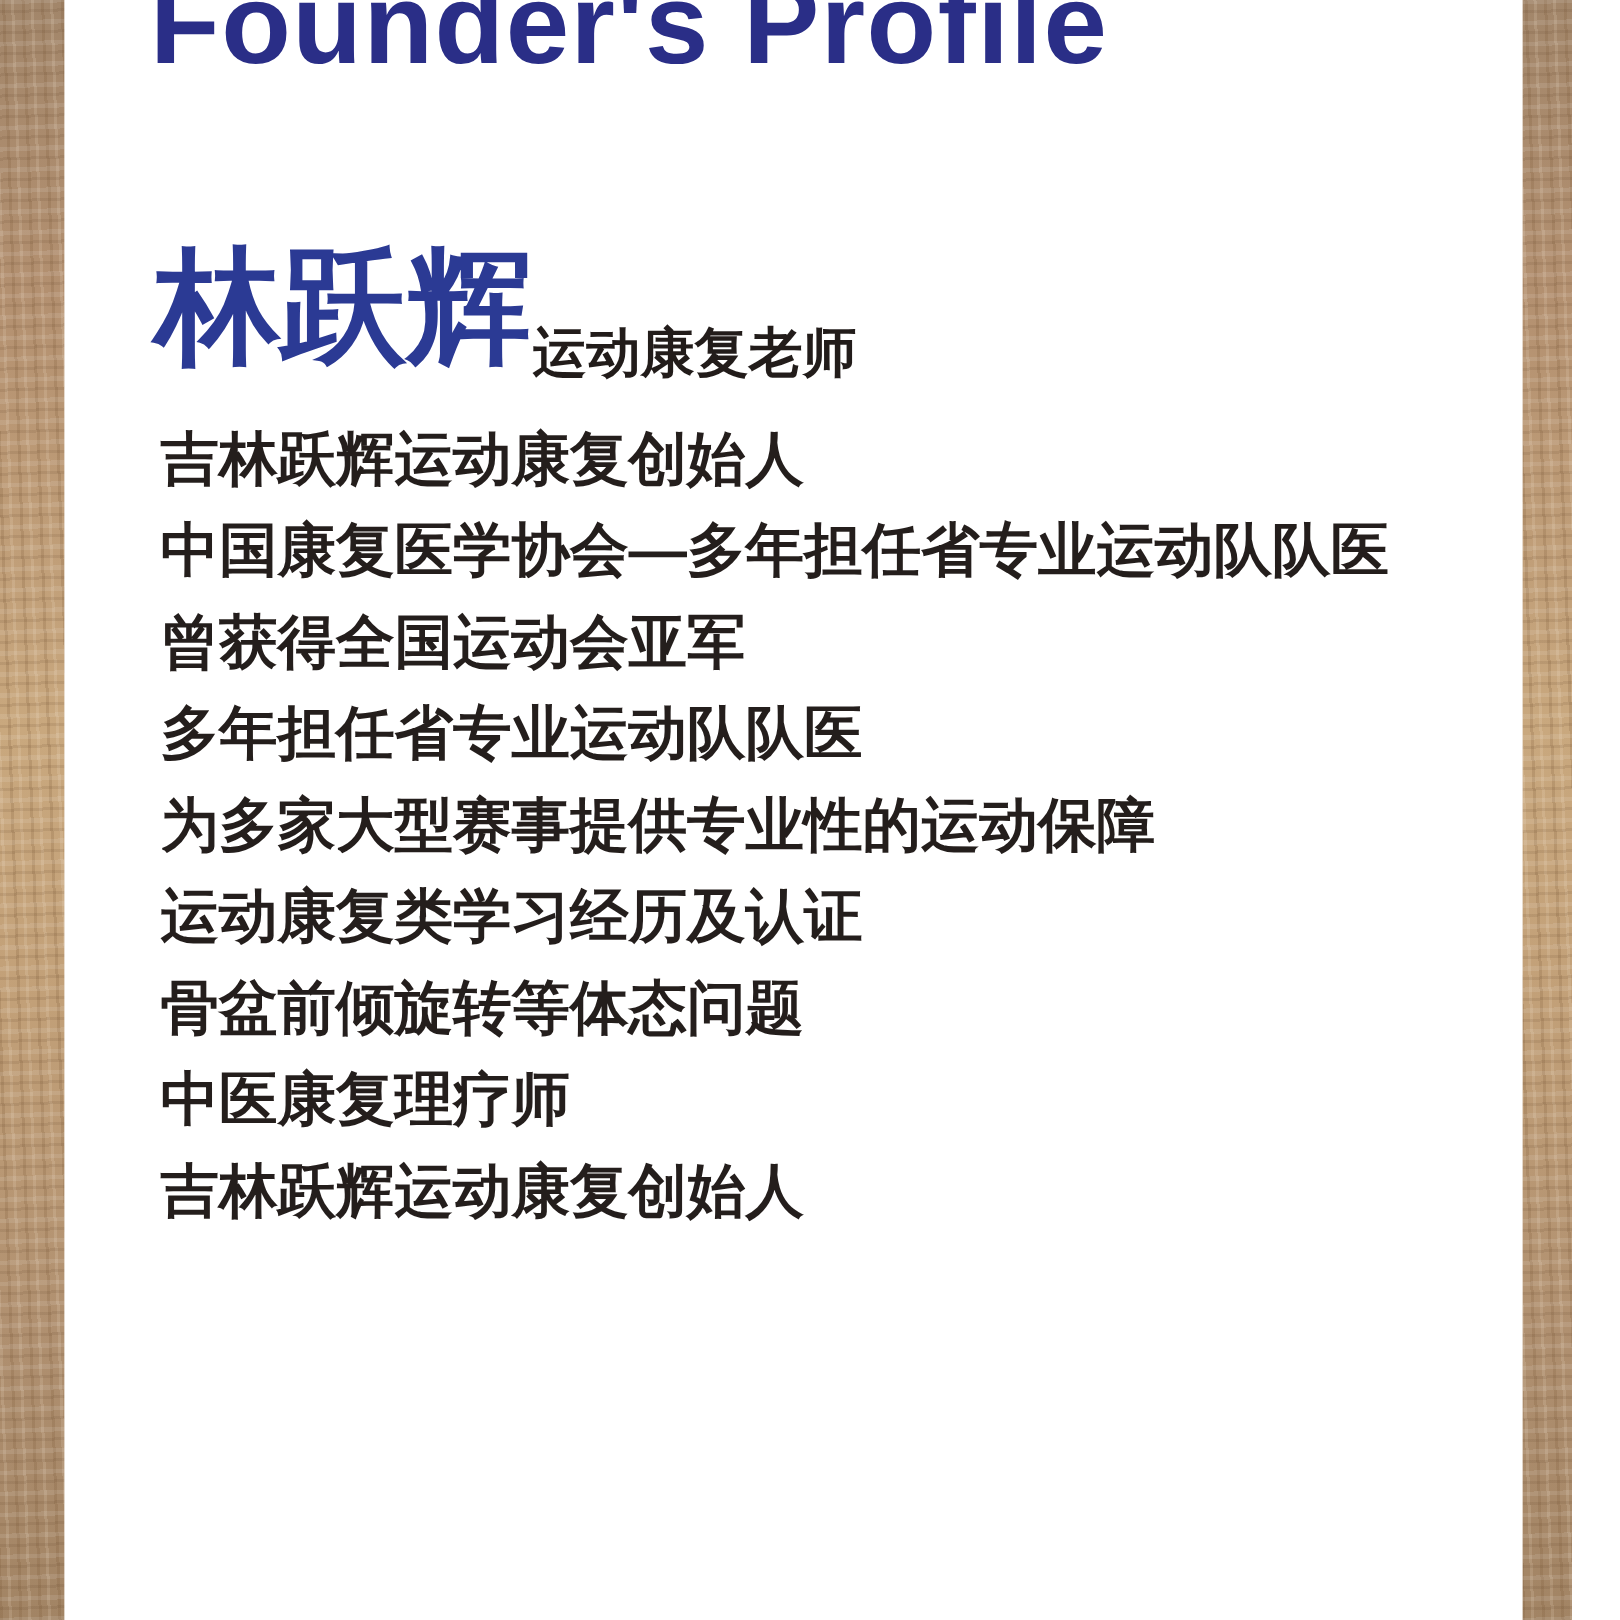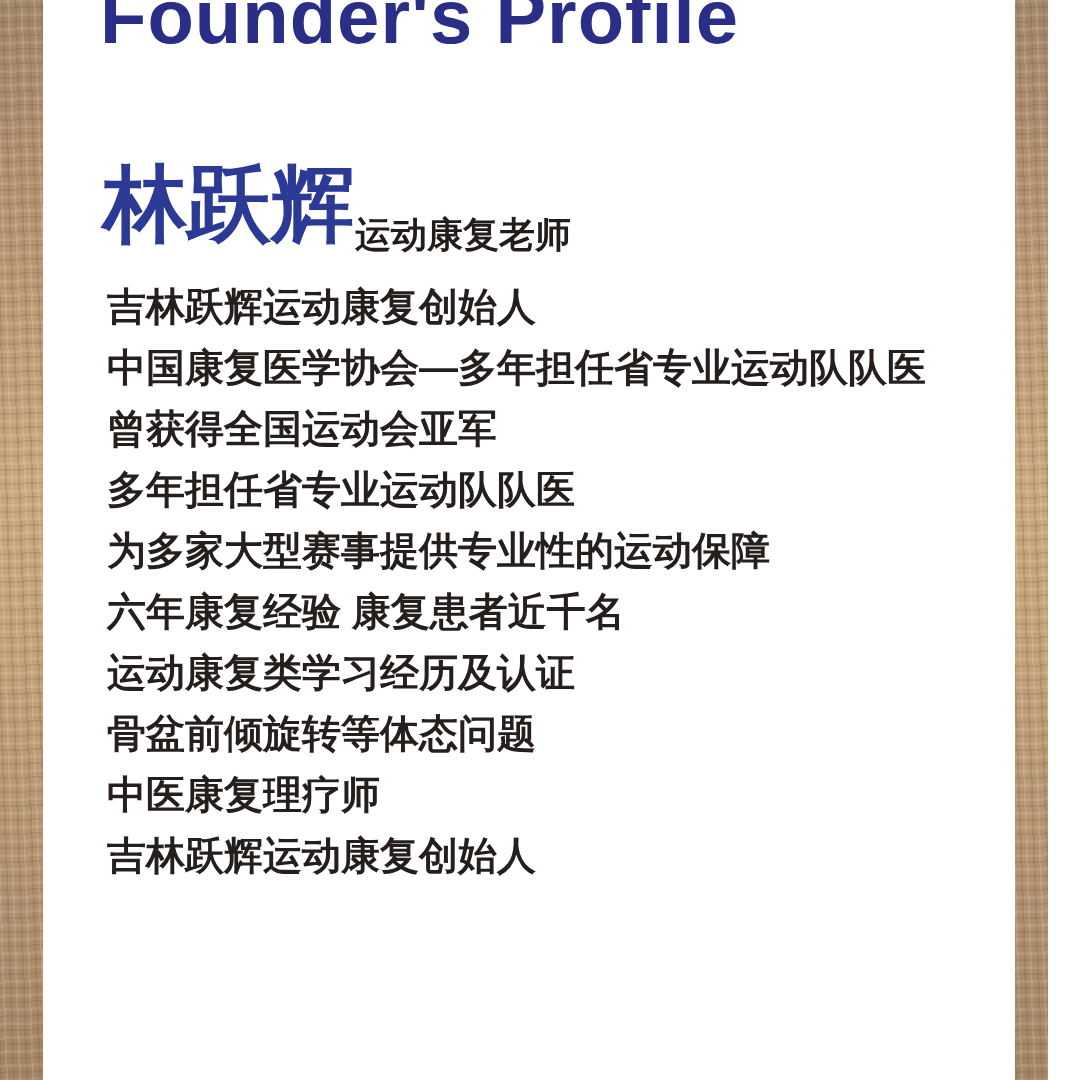--- a/index.html
+++ b/index.html
@@ -110,20 +110,19 @@
       <span class="name">林跃辉</span>
       <span class="role">运动康复老师</span>
     </div>
 
     <div class="credentials">
         <div class="cred-line">吉林跃辉运动康复创始人</div>
         <div class="cred-line">中国康复医学协会—多年担任省专业运动队队医</div>
         <div class="cred-line">曾获得全国运动会亚军</div>
         <div class="cred-line">多年担任省专业运动队队医</div>
         <div class="cred-line">为多家大型赛事提供专业性的运动保障</div>
-        <div class="cred-line">六年康复经验 康复患者近千名</div>
         <div class="cred-line">运动康复类学习经历及认证</div>
         <div class="cred-line">骨盆前倾旋转等体态问题</div>
         <div class="cred-line">中医康复理疗师</div>
         <div class="cred-line">吉林跃辉运动康复创始人</div>
       </div>
   </div>
 </div>
 
 </body></html>

